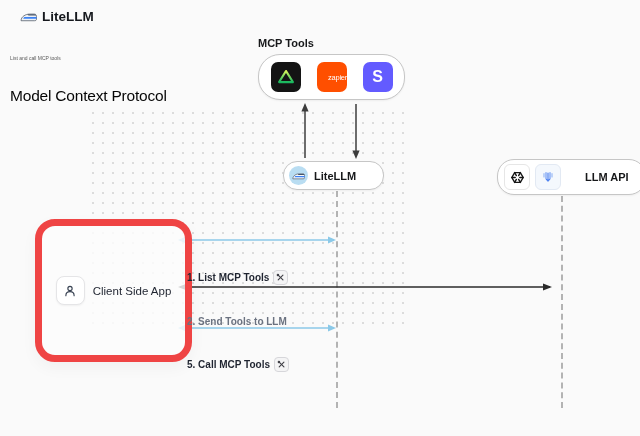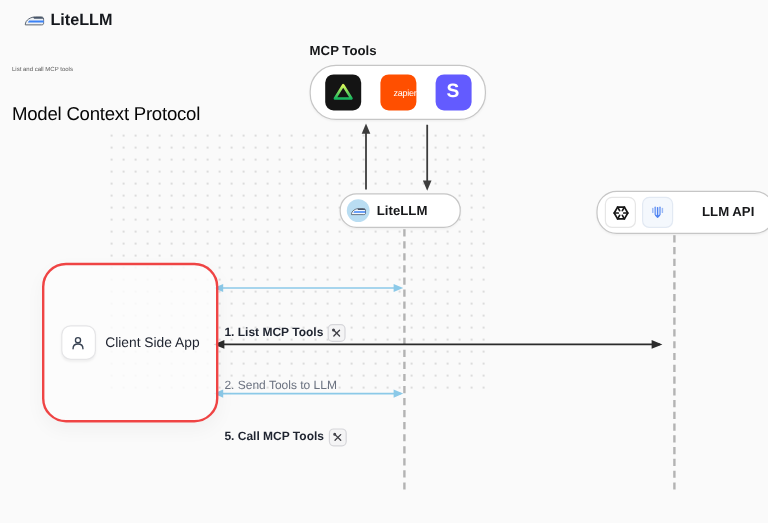--- a/index.html
+++ b/index.html
@@ -44,21 +44,21 @@
   .llm-box{left:497px;top:159px;width:141px;height:34px;border-radius:17px;padding-left:6px;gap:5px;}
   .mini-square{
     width:24px;height:24px;border-radius:6px;display:flex;align-items:center;justify-content:center;flex:0 0 auto;
   }
   .openai-square{background:#fff;border:1px solid #e6e6e6;}
   .provider-square{background:#f4f8fd;border:1px solid #e2e9f3;}
   .llm-box .node-label{font-size:11px;font-weight:600;color:#17181a;margin-left:19px;}
   
   .client-box{
     left:35px;top:219px;width:143px;height:129px;border-radius:20px;
-    background:rgba(253,253,253,0.82);border:2px solid #ef4444;
+    background:rgba(253,253,253,0.82);border:7px solid #ef4444;
     box-shadow:0 6px 16px rgba(0,0,0,0.04);
     display:flex;align-items:center;justify-content:center;gap:8px;z-index:3;
   }
   .client-icon-square{
     width:27px;height:27px;border-radius:8px;background:#fff;border:1px solid #e5e5e7;
     box-shadow:0 1px 2px rgba(0,0,0,0.05);
     display:flex;align-items:center;justify-content:center;flex:0 0 auto;
   }
   .client-box .node-label{font-size:11.5px;font-weight:500;color:#1f2430;}
   
@@ -68,21 +68,21 @@
   .lifeline.litellm{left:336px;top:191px;height:217px;}
   .lifeline.llm{left:561px;top:196px;height:212px;}
   
   .seq-arrow{z-index:2;}
   .seq-arrow.blue{color:#8bc9e8;}
   .seq-arrow.dark{color:#2b2b2b;}
   .step-label{
     display:flex;align-items:center;gap:4px;z-index:4;
     font-size:10px;font-weight:600;color:#1f2430;white-space:nowrap;margin-top:44px;
   }
-  .step-label.muted{color:#6b7280;font-weight:400;align-items:flex-end;}
+  .step-label.muted{color:#6b7280;font-weight:700;align-items:flex-end;}
   .tool-badge{
     width:13px;height:13px;border-radius:4px;background:#f4f4f5;border:1px solid #d6d6da;
     display:inline-flex;align-items:center;justify-content:center;flex:0 0 auto;
   }
   .v-arrow{color:#3c3c3c;z-index:2;}
 </style>
 </head>
 <body>
 
 <div class="abs dot-grid"></div>

